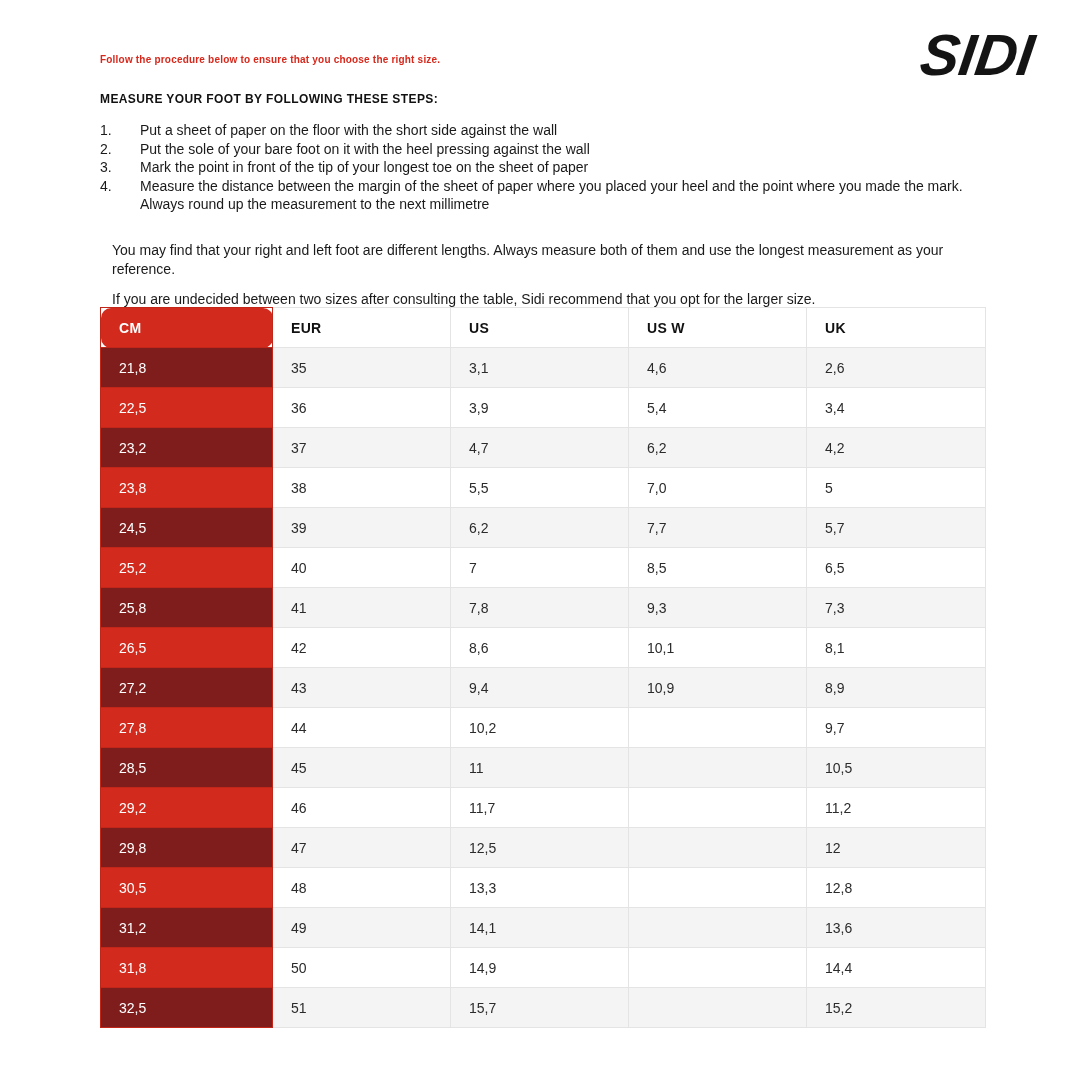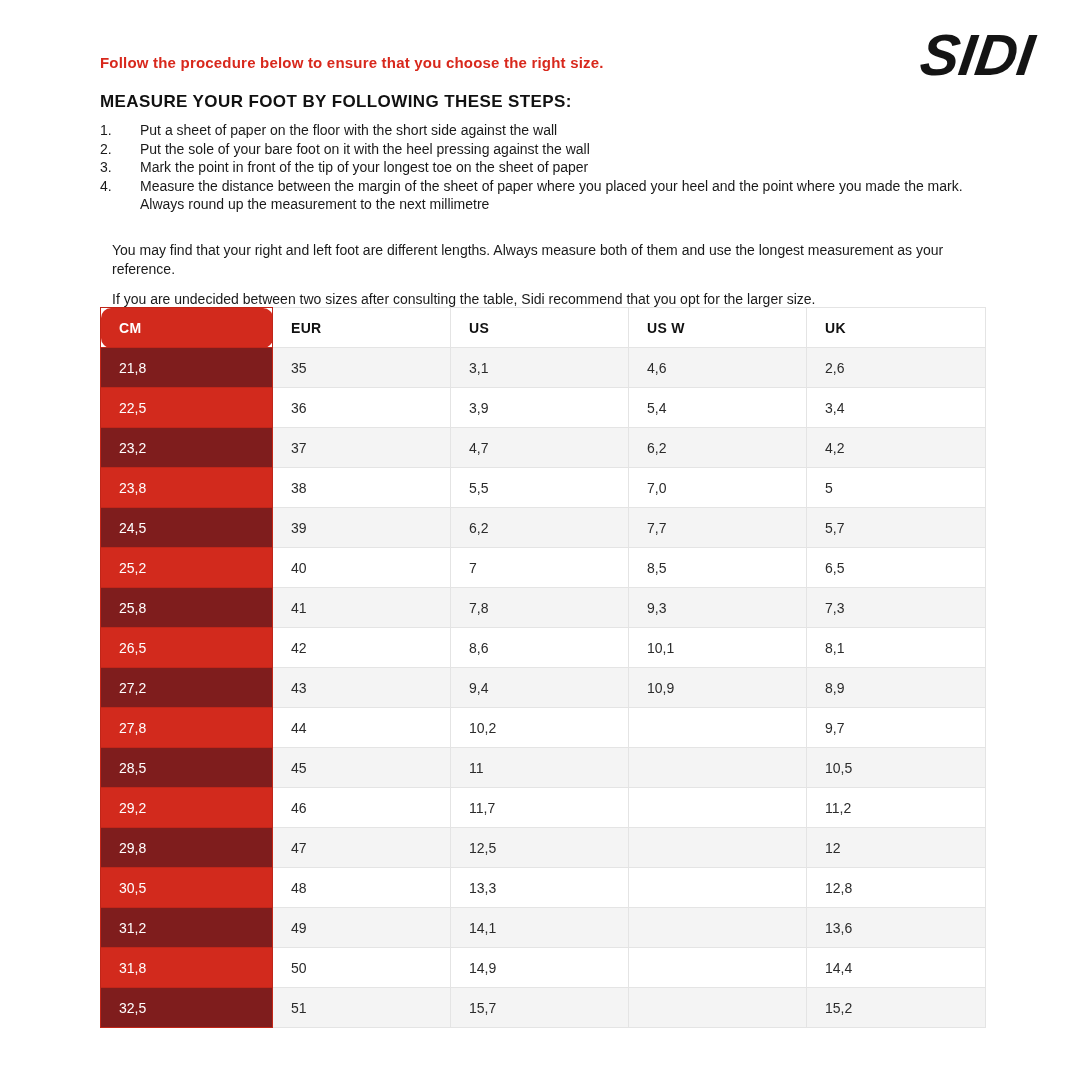--- a/index.html
+++ b/index.html
@@ -16,42 +16,42 @@
   .page {
     position: absolute;
     inset: 0;
     width: 1080px;
     height: 1080px;
   }
   .intro-red {
     position: absolute;
     left: 100px;
     top: 54px;
-    font-size: 15px;
+    font-size: 10px;
     font-weight: bold;
     color: #d8281c;
     letter-spacing: 0.2px;
   }
   .logo {
     position: absolute;
     right: 46px;
     top: 26px;
     font-size: 58px;
     font-weight: bold;
     font-style: italic;
     color: #141414;
     letter-spacing: 0px;
     transform: skewX(-8deg);
     line-height: 1;
   }
   .steps-heading {
     position: absolute;
     left: 100px;
     top: 92px;
-    font-size: 17px;
+    font-size: 12px;
     font-weight: bold;
     letter-spacing: 0.4px;
     color: #111;
   }
   .steps-list {
     position: absolute;
     left: 100px;
     top: 121px;
     width: 880px;
     font-size: 14px;

